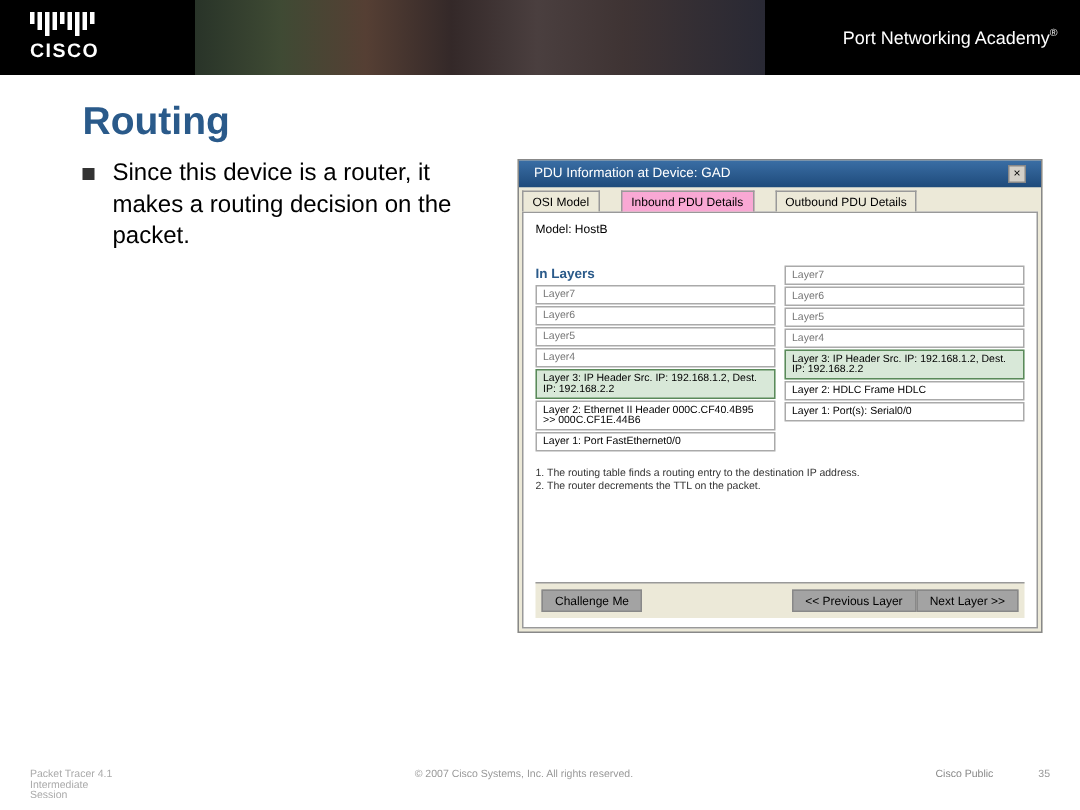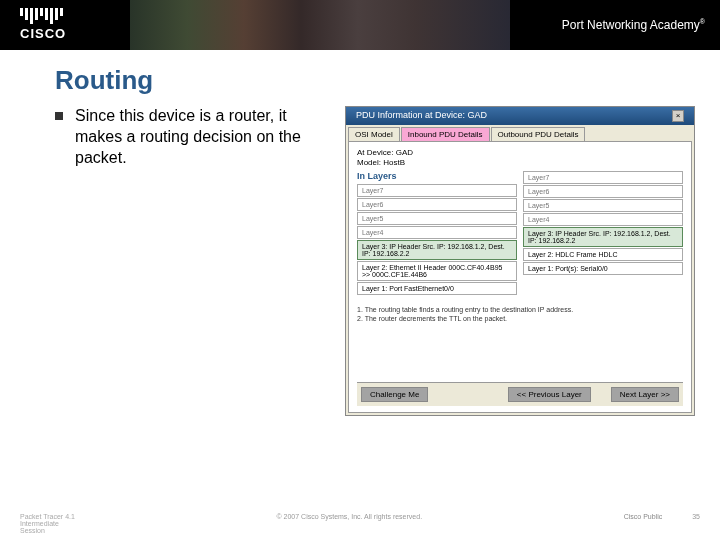--- a/index.html
+++ b/index.html
@@ -25,26 +25,26 @@
 .title{color:#2a5a8a;font-size:26px;font-weight:bold}
 .content{display:flex;padding:0 10px 0 55px;gap:15px}
 .left-col{width:275px}
 .bullet{margin-bottom:18px;display:flex;gap:12px}
 .sq{width:8px;height:8px;background:#333;flex-shrink:0;margin-top:6px}
 .bullet-text{font-size:16px;line-height:1.3;color:#000}
 .right-col{width:350px}
 .pdu-window{border:1px solid #888;background:#ece9d8;font-size:8px}
 .pdu-title{background:linear-gradient(#3a6ea5,#1e4a7a);color:#fff;padding:3px 10px;font-size:9px;display:flex;justify-content:space-between;align-items:flex-start}
 .pdu-close{background:#d4d0c8;color:#000;width:12px;height:12px;text-align:center;border:1px solid #888;line-height:10px;font-size:8px}
-.pdu-tabs{display:flex;background:#ece9d8;padding:2px 2px 0 2px;gap:1px}
+.pdu-tabs{display:flex;background:#ece9d8;padding:2px 2px 0 2px;gap:14px}
 .pdu-tab{padding:2px 6px;background:#ece9d8;border:1px solid #999;border-bottom:none;font-size:8px}
 .pdu-tab.active{background:#f9a8d4;font-weight:normal}
 .pdu-body{background:#fff;padding:6px 8px;border:1px solid #999;margin:0 2px 2px 2px}
 .info-line{font-size:8px;margin-bottom:1px}
-.layers-row{display:flex;gap:6px;margin-top:4px}
+.layers-row{display:flex;gap:6px;margin-top:20px}
 .layers-col{flex:1}
 .layers-head{color:#2a5a8a;font-weight:bold;font-size:9px;margin-bottom:3px}
 .layer-box{border:1px solid #aaa;padding:2px 4px;margin-bottom:1px;font-size:7px;min-height:12px;color:#777}
 .layer-box.hl{background:#d8e8d8;border:1px solid #5a8a5a;color:#000}
 .layer-box.active{color:#000}
 .notes{margin-top:10px;font-size:7px;color:#333}
 .notes div{margin-bottom:2px}
 .pdu-footer{display:flex;justify-content:space-between;padding:4px;background:#ece9d8;border-top:1px solid #999;margin-top:60px}
 .pdu-btn{border:1px solid #888;background:#a3a3a3;padding:2px 8px;font-size:8px}
 .footer{position:absolute;bottom:6px;left:0;right:0;display:flex;justify-content:space-between;padding:0 20px;font-size:7px;color:#888}
@@ -92,21 +92,20 @@
       <div class="pdu-title">
         <span>PDU Information at Device: GAD</span>
         <span class="pdu-close">×</span>
       </div>
       <div class="pdu-tabs">
         <div class="pdu-tab">OSI Model</div>
         <div class="pdu-tab active">Inbound PDU Details</div>
         <div class="pdu-tab">Outbound PDU Details</div>
       </div>
       <div class="pdu-body">
-        <div class="info-line">At Device: GAD</div>
         <div class="info-line">Model: HostB</div>
 
         <div class="layers-row">
           <div class="layers-col">
             <div class="layers-head">In Layers</div>
             <div class="layer-box">Layer7</div>
             <div class="layer-box">Layer6</div>
             <div class="layer-box">Layer5</div>
             <div class="layer-box">Layer4</div>
             <div class="layer-box hl">Layer 3: IP Header Src. IP: 192.168.1.2, Dest. IP: 192.168.2.2</div>
@@ -124,21 +123,21 @@
           </div>
         </div>
 
         <div class="notes">
           <div>1.  The routing table finds a routing entry to the destination IP address.</div>
           <div>2.  The router decrements the TTL on the packet.</div>
         </div>
 
         <div class="pdu-footer">
           <button class="pdu-btn">Challenge Me</button>
-          <div style="display:flex;gap:20px">
+          <div style="display:flex;gap:0">
             <button class="pdu-btn">&lt;&lt; Previous Layer</button>
             <button class="pdu-btn">Next Layer &gt;&gt;</button>
           </div>
         </div>
       </div>
     </div>
   </div>
 </div>
 
 <div class="footer">

